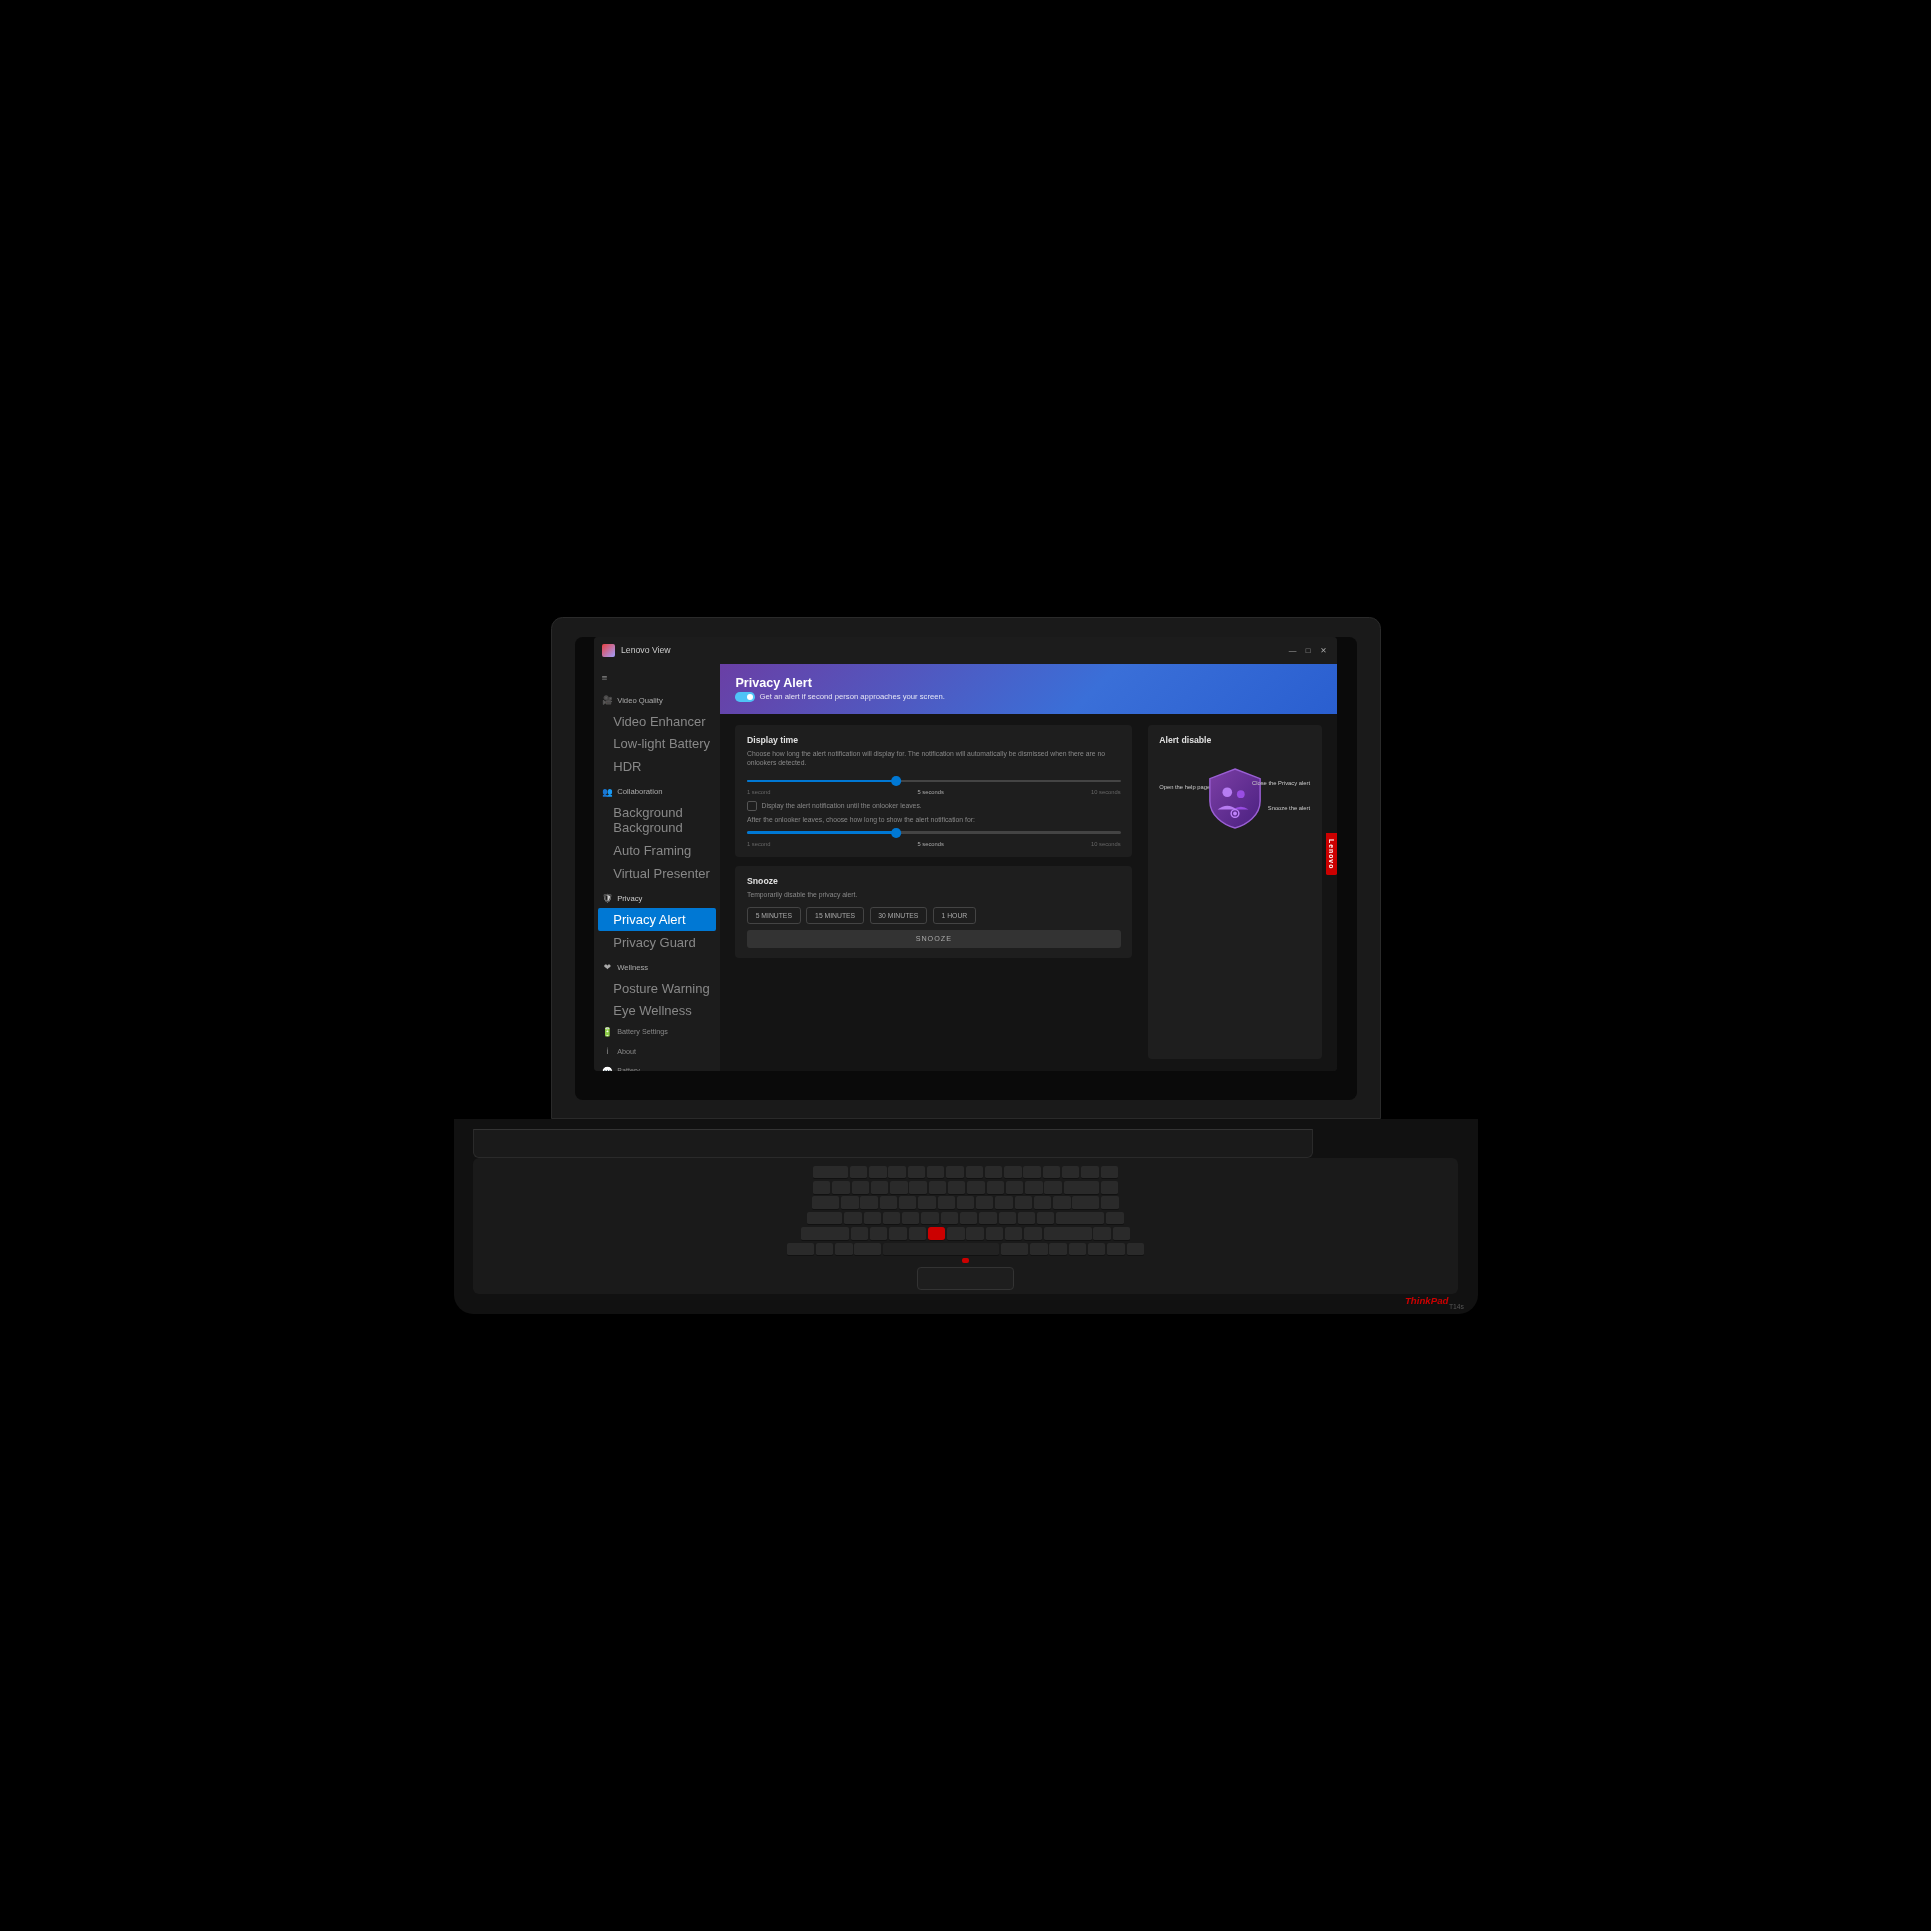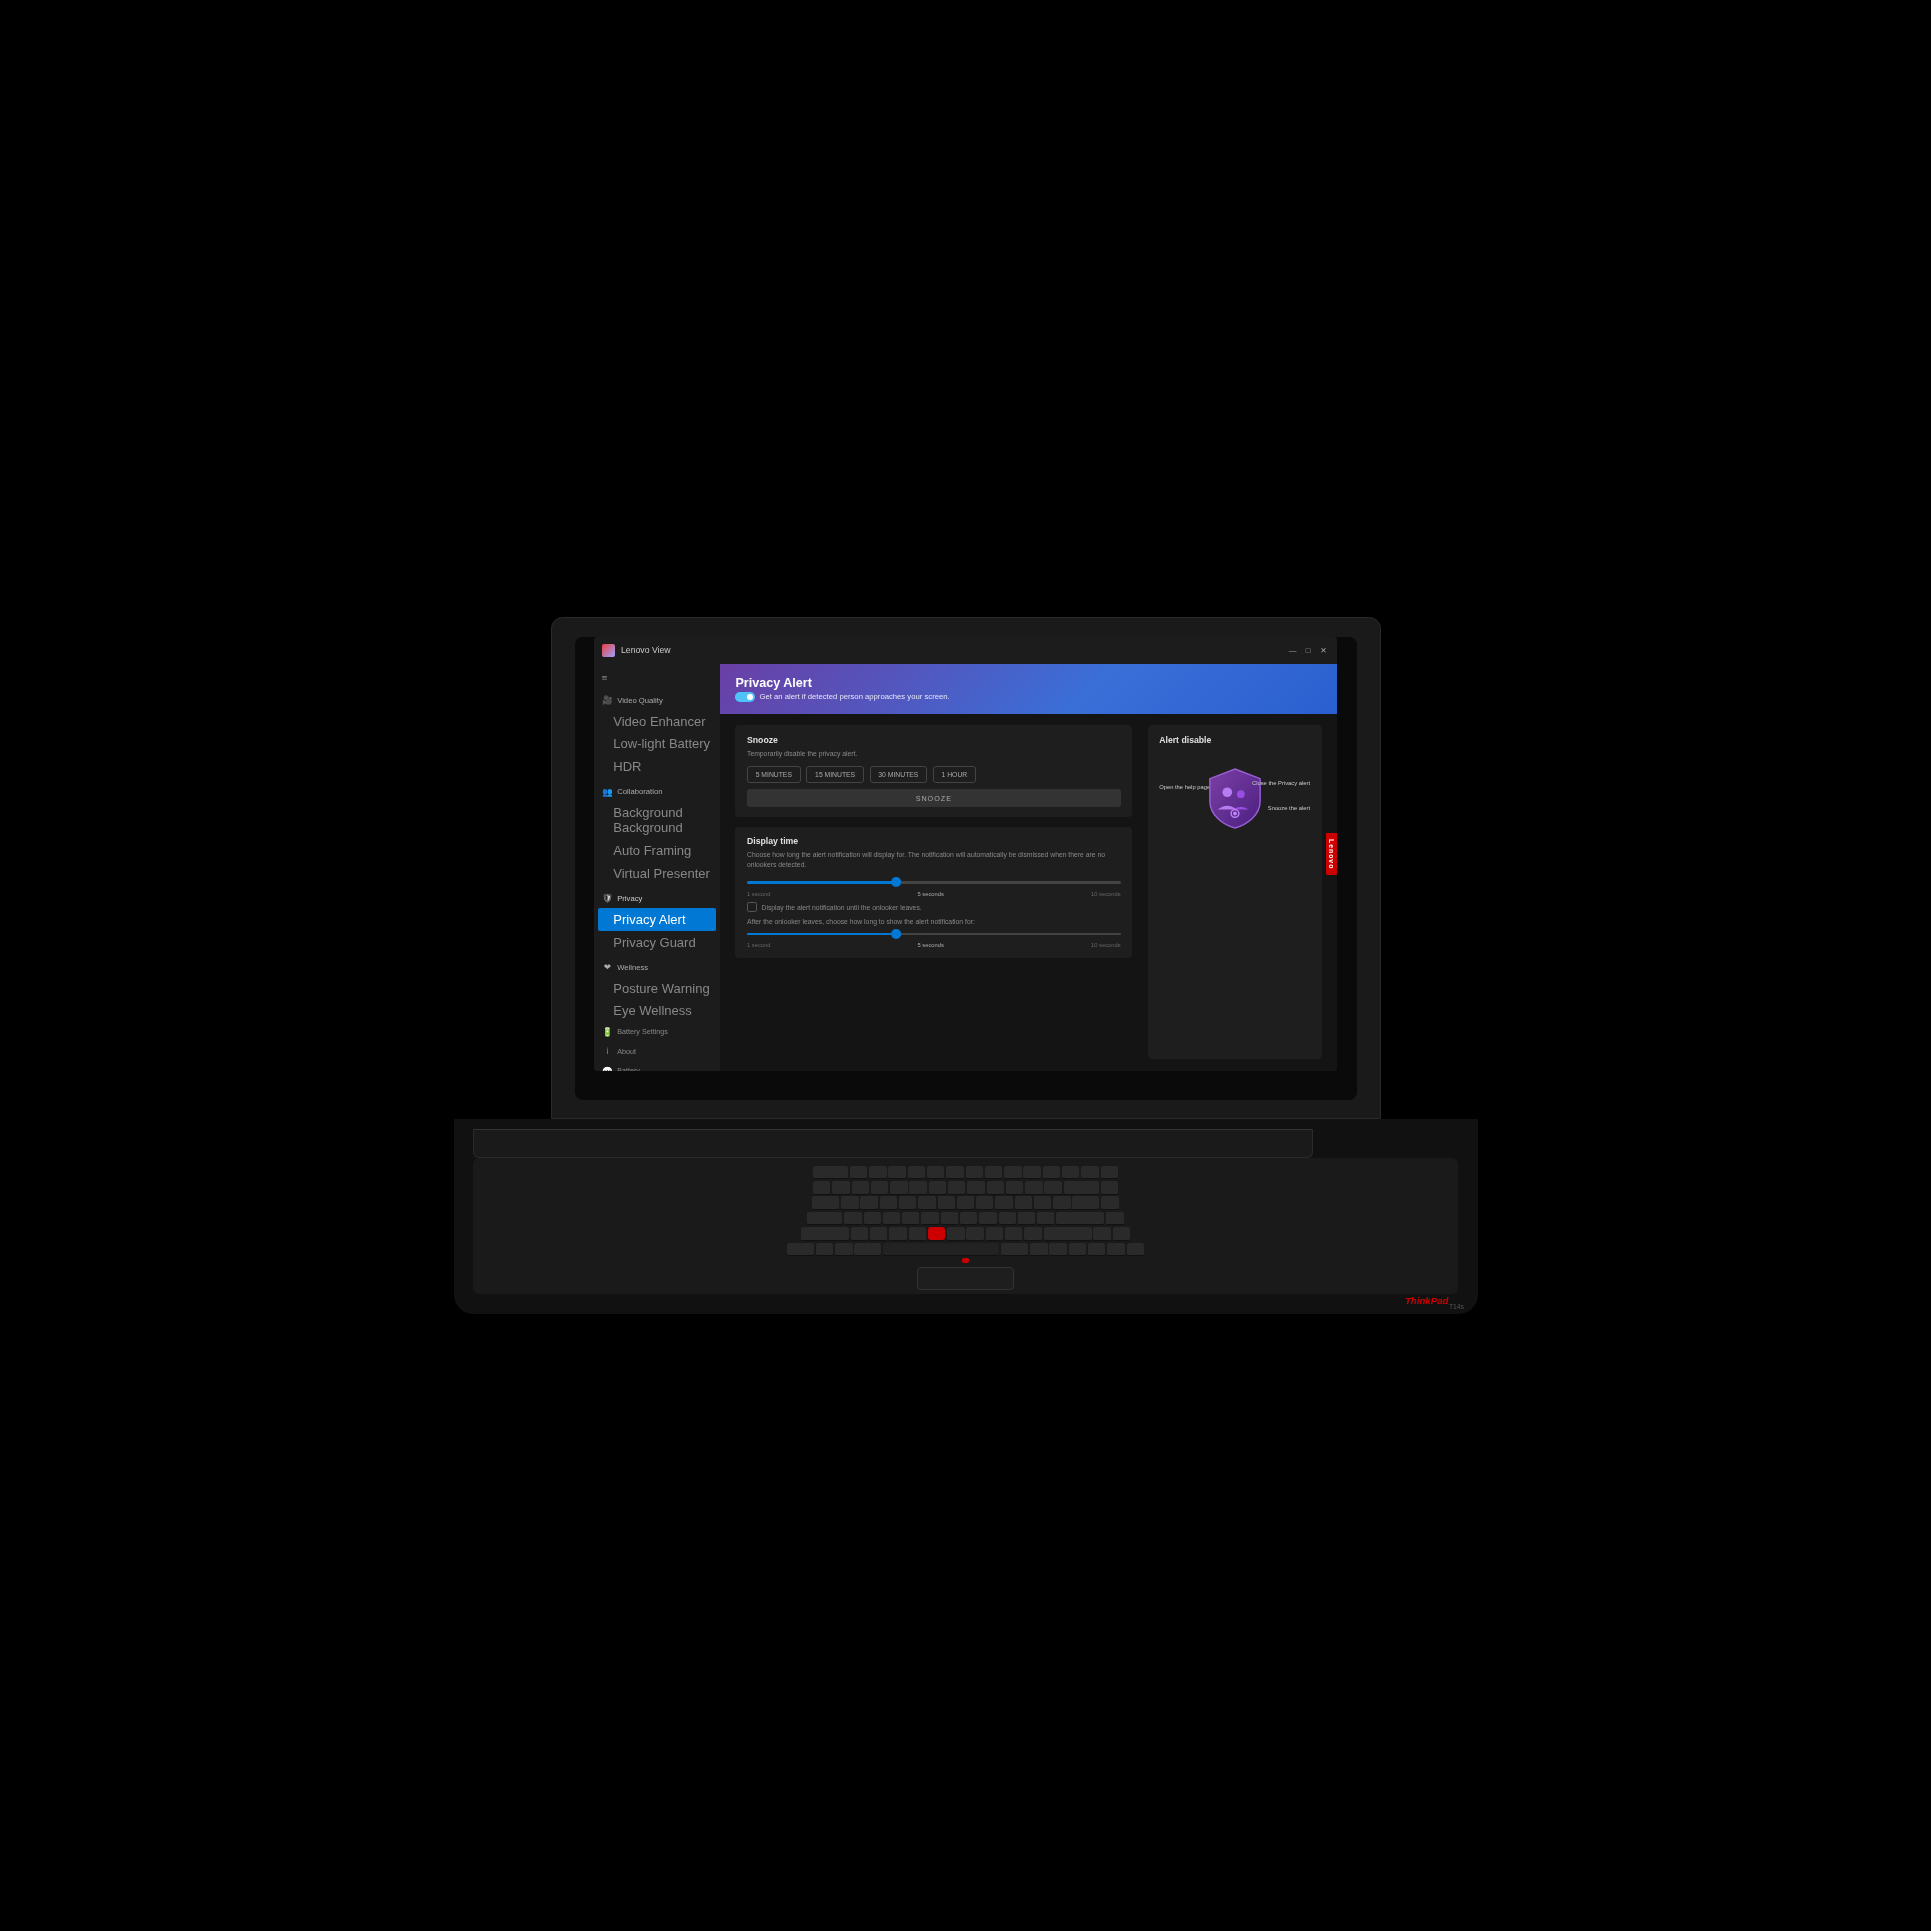--- a/index.html
+++ b/index.html
@@ -663,40 +663,28 @@
             </div>
           </div>
 
           <div class="main-content">
 
             <div class="content-header">
               <div class="content-header-inner">
                 <div class="header-title">Privacy Alert</div>
                 <div class="header-subtitle">
                   <div class="header-toggle"></div>
-                  <span>Get an alert if detected person approaches your screen.</span>
+                  <span>Get an alert if second person approaches your screen.</span>
                 </div>
               </div>
             </div>
 
             <div class="content-area">
 
               <div class="left-panel">
-
-                <div class="section-card">
-                  <div class="section-title">Snooze</div>
-                  <div class="section-desc">Temporarily disable the privacy alert.</div>
-                  <div class="snooze-buttons">
-                    <button class="snooze-btn">5 MINUTES</button>
-                    <button class="snooze-btn">15 MINUTES</button>
-                    <button class="snooze-btn">30 MINUTES</button>
-                    <button class="snooze-btn">1 HOUR</button>
-                  </div>
-                  <button class="snooze-apply-btn">SNOOZE</button>
-                </div>
 
                 <div class="section-card">
                   <div class="section-title">Display time</div>
                   <div class="section-desc">Choose how long the alert notification will display for. The notification will automatically be dismissed when there are no onlookers detected.</div>
 
                   <div class="slider-container">
                     <div class="slider-track">
                       <div class="slider-fill"></div>
                       <div class="slider-thumb"></div>
                     </div>
@@ -719,20 +707,32 @@
                       <div class="slider-fill"></div>
                       <div class="slider-thumb"></div>
                     </div>
                   </div>
                   <div class="slider-labels">
                     <span class="slider-label">1 second</span>
                     <span class="slider-label center">5 seconds</span>
                     <span class="slider-label">10 seconds</span>
                   </div>
                 </div>
+
+                <div class="section-card">
+                  <div class="section-title">Snooze</div>
+                  <div class="section-desc">Temporarily disable the privacy alert.</div>
+                  <div class="snooze-buttons">
+                    <button class="snooze-btn">5 MINUTES</button>
+                    <button class="snooze-btn">15 MINUTES</button>
+                    <button class="snooze-btn">30 MINUTES</button>
+                    <button class="snooze-btn">1 HOUR</button>
+                  </div>
+                  <button class="snooze-apply-btn">SNOOZE</button>
+                </div>
               </div>
 
               <div class="right-panel">
                 <div class="alert-controls-card">
                   <div class="alert-controls-title">Alert disable</div>
 
                   <div class="alert-illustration">
                     <span class="alert-label left">Open the help page</span>
 
                     <div class="shield-icon-wrap">

